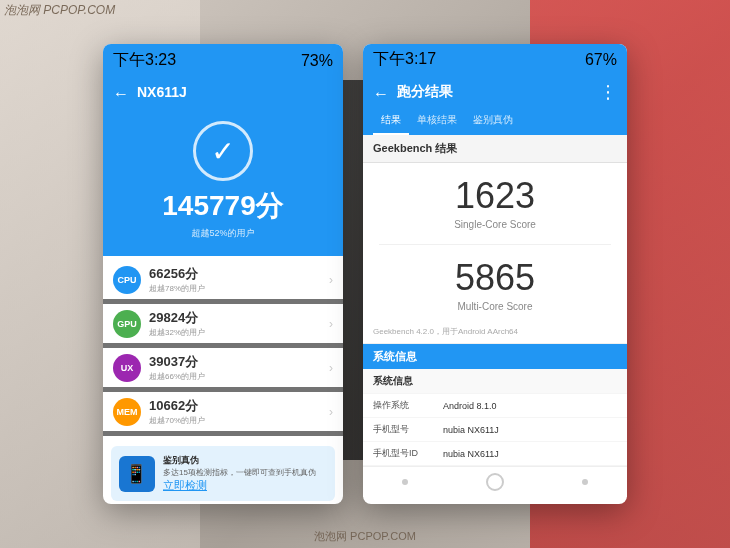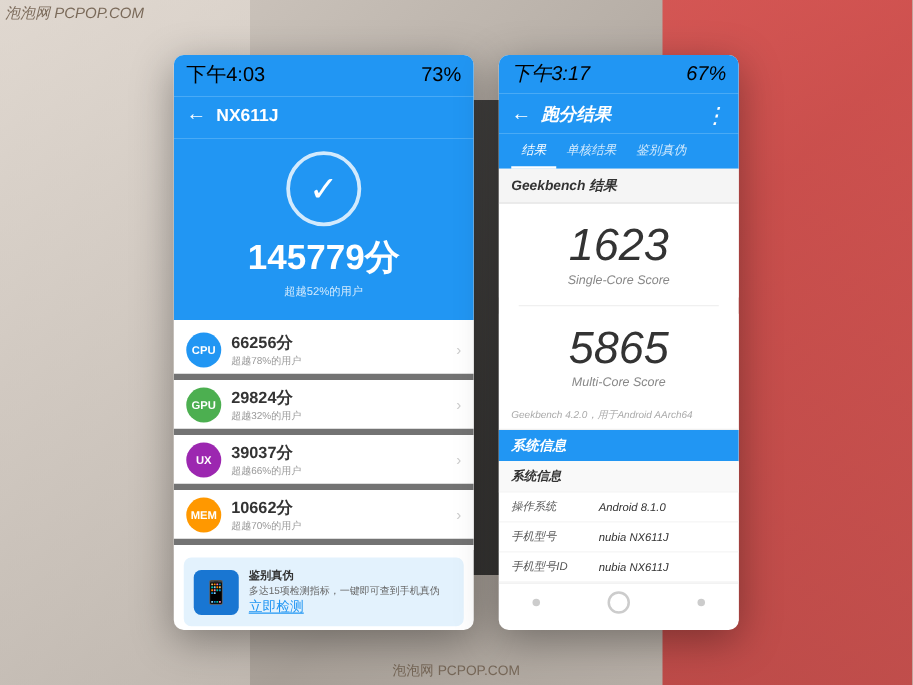--- a/index.html
+++ b/index.html
@@ -78,23 +78,22 @@
       overflow: hidden;
       position: relative;
     }
 
     .phone-left {
       width: 240px;
       height: 460px;
     }
 
     .phone-right {
-      width: 192px;
+      width: 264px;
       height: 460px;
-      font-style: italic;
     }
 
     
     .antutu-header {
       background: #2196F3;
       padding: 6px 10px 6px 10px;
       display: flex;
       align-items: center;
       justify-content: space-between;
     }
@@ -409,21 +408,21 @@
 <div class="bg-box-right"></div>
 <div class="bg-device"></div>
 
 <div class="watermark-top">泡泡网 PCPOP.COM</div>
 
 <div class="screens">
 
   <div class="phone phone-left">
 
     <div class="antutu-header">
-      <span>下午4:03</span>
+      <span>下午3:23</span>
       <span>73%</span>
     </div>
 
     <div class="antutu-nav">
       <span class="antutu-nav-back">←</span>
       <span class="antutu-nav-title">NX611J</span>
     </div>
 
     <div class="antutu-score-area">
       <div class="score-circle">

